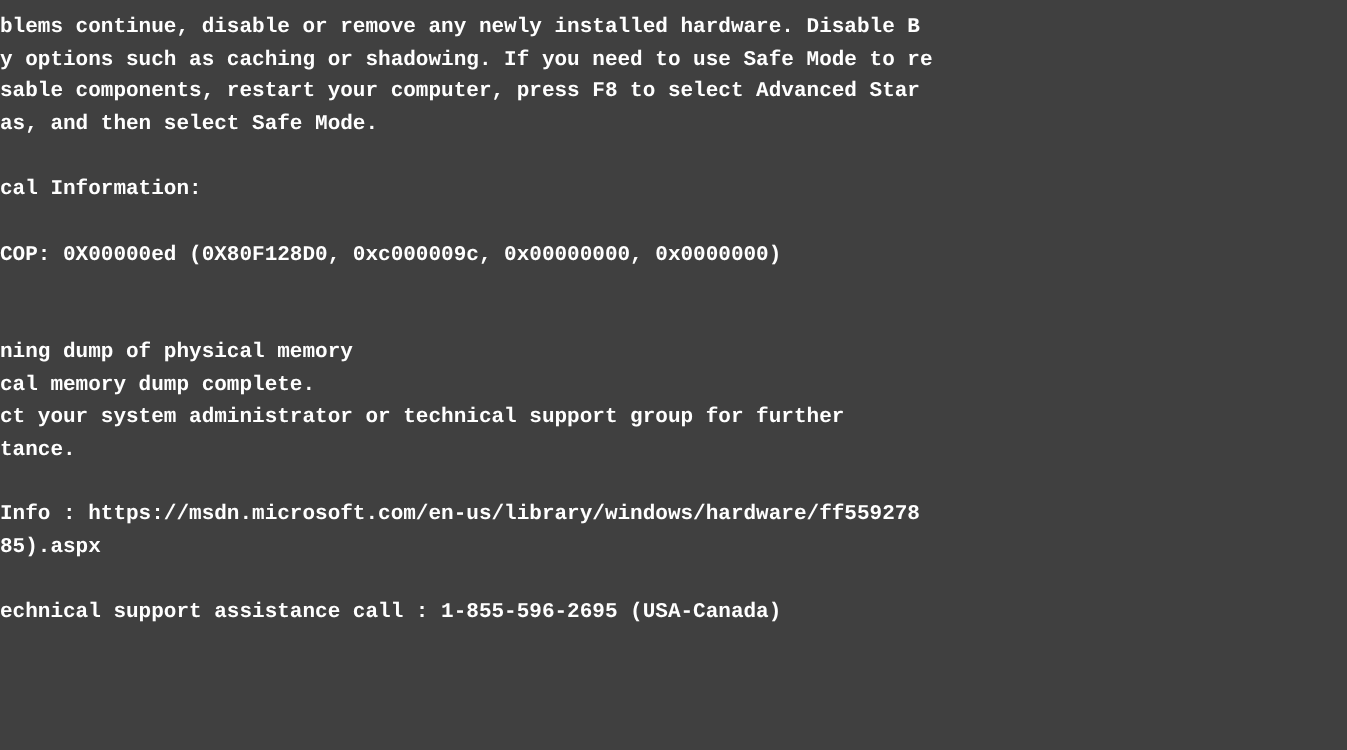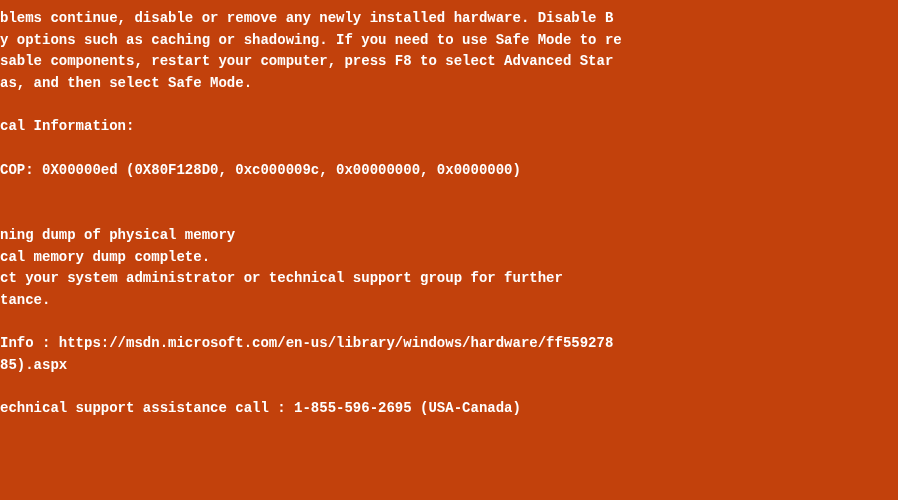--- a/index.html
+++ b/index.html
@@ -11,21 +11,21 @@
       width: 898px;
       height: 500px;
       background-color: #0000AA;
       overflow: hidden;
       font-family: 'Courier New', Courier, monospace;
       color: #FFFFFF;
     }
     .bsod-container {
       width: 898px;
       height: 500px;
-      background-color: #c2410c;
+      background-color: #404040;
       padding: 0;
       position: relative;
       overflow: hidden;
       text-decoration: underline;
     }
     .bsod-text {
       position: absolute;
       top: 0;
       left: 0;
       width: 100%;

